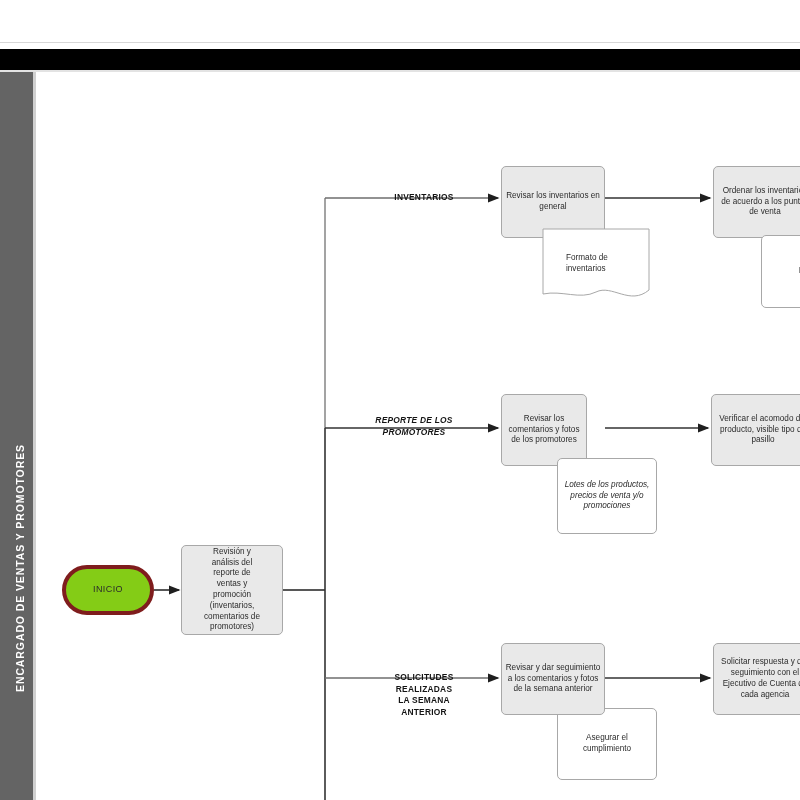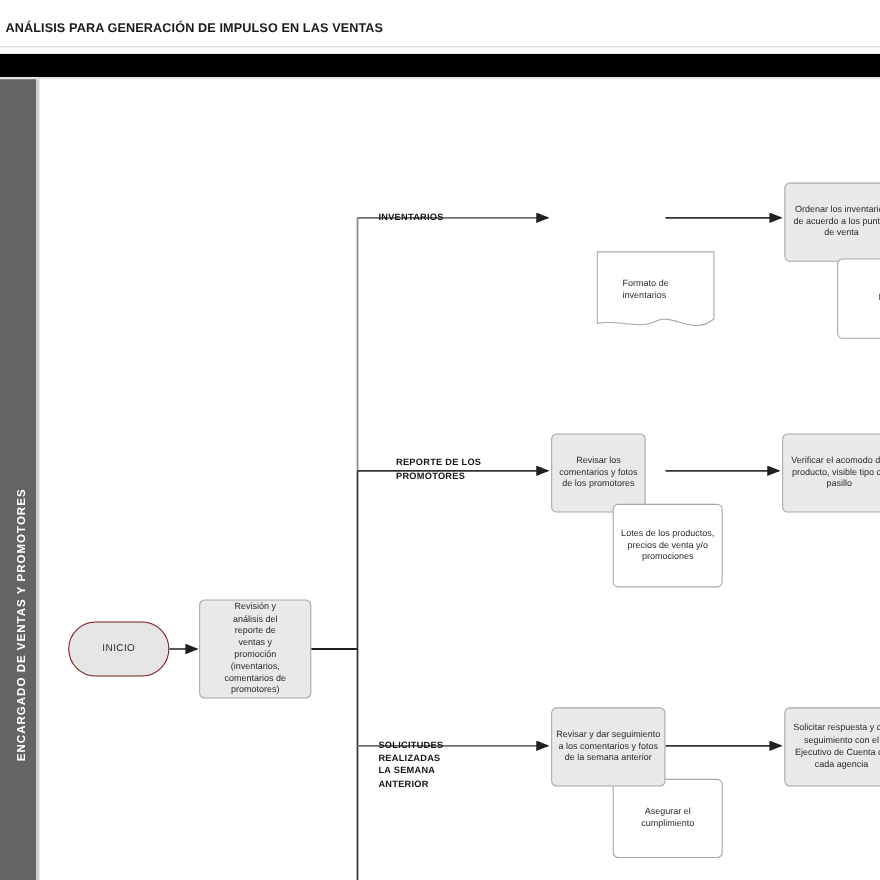--- a/index.html
+++ b/index.html
@@ -111,23 +111,23 @@
     display: flex;
     align-items: center;
     justify-content: center;
     text-align: center;
     font-size: 8.2px;
     color: #2b2b2b;
     line-height: 1.32;
     padding: 14px;
   }
   .node-terminator {
-    border: 1px solid #7f1d1d;
+    border: 4px solid #7f1d1d;
     border-radius: 26px;
-    background: #e5e5e5;
+    background: #84cc16;
     font-size: 9px;
     letter-spacing: 0.4px;
   }
   .node-process {
     border: 1px solid #a8a8a8;
     border-radius: 5px;
     background: #e9e9e9;
   }
   .node-note {
     border: 1px solid #a8a8a8;
@@ -151,30 +151,30 @@
     position: absolute;
     left: 0; top: 0;
   }
 
   
   .branch-label {
     position: absolute;
     font-size: 8.4px;
     font-weight: bold;
     color: #141414;
+    text-align: center;
     line-height: 1.38;
     letter-spacing: 0.25px;
     white-space: pre-line;
   }
 </style>
 </head>
 <body>
 
 <div id="doc-header">
-  <div id="doc-title">ANÁLISIS PARA GENERACIÓN DE IMPULSO EN LAS VENTAS</div>
   <div id="header-rule"></div>
 </div>
 <div id="black-bar"></div>
 <div id="black-bar-shadow"></div>
 
 <div id="lane-band">
   <div id="lane-label">ENCARGADO DE VENTAS Y PROMOTORES</div>
 </div>
 <div id="lane-band-edge"></div>
 
@@ -210,39 +210,40 @@
     <line x1="289" y1="606" x2="462" y2="606" stroke="#6e6e6e" stroke-width="1.5" marker-end="url(#arrow-dark)"></line>
     <line x1="569" y1="606" x2="674" y2="606" stroke="#333333" stroke-width="1.5" marker-end="url(#arrow-dark)"></line>
   </svg>
 
   <div class="node node-terminator" style="left:26px; top:493px; width:92px; height:50px;">INICIO</div>
 
   <div class="node node-process" style="left:145px; top:473px; width:102px; height:90px; padding:4px 20px;">Revisión y análisis del reporte de ventas y promoción (inventarios, comentarios de promotores)</div>
 
   <div class="branch-label" style="left:308px; top:120px; width:160px;">INVENTARIOS</div>
 
+  <div class="node node-process" style="left:465px; top:94px; width:104px; height:72px; padding:4px 3px;">Revisar los inventarios en general</div>
 
   <div class="node node-doc" style="left:506px; top:156px; width:108px; height:78px;">
     <svg width="108" height="78" viewBox="0 0 108 78">
       <path d="M1,1 L107,1 L107,62 C88,78 70,56 54,64 C38,72 20,62 1,66 Z" fill="#ffffff" stroke="#a8a8a8" stroke-width="1"></path>
     </svg>
     <div class="doc-text">Formato de inventarios</div>
   </div>
 
   <div class="node node-process" style="left:677px; top:94px; width:104px; height:72px; padding:4px 3px;">Ordenar los inventarios de acuerdo a los puntos de venta</div>
 
   <div class="node node-note" style="left:725px; top:163px; width:104px; height:73px; padding:4px 3px;">Invent
 y</div>
 
-  <div class="branch-label" style="left:324px; top:343px; width:160px;">REPORTE DE LOS
+  <div class="branch-label" style="left:298px; top:343px; width:160px;font-style:italic;">REPORTE DE LOS
 PROMOTORES</div>
 
   <div class="node node-process" style="left:465px; top:322px; width:86px; height:72px; padding:4px 3px;">Revisar los comentarios y fotos de los promotores</div>
 
-  <div class="node node-note" style="left:521px; top:386px; width:100px; height:76px; padding:4px 3px;">Lotes de los productos, precios de venta y/o promociones</div>
+  <div class="node node-note" style="left:521px; top:386px; width:100px; height:76px; padding:4px 3px;font-style:italic;">Lotes de los productos, precios de venta y/o promociones</div>
 
   <div class="node node-process" style="left:675px; top:322px; width:104px; height:72px; padding:4px 3px;">Verificar el acomodo del producto, visible tipo de pasillo</div>
 
   <div class="branch-label" style="left:308px; top:600px; width:160px;">SOLICITUDES
 REALIZADAS
 LA SEMANA
 ANTERIOR</div>
 
   <div class="node node-note" style="left:521px; top:636px; width:100px; height:72px; padding:4px 3px;">Asegurar el cumplimiento</div>
 

